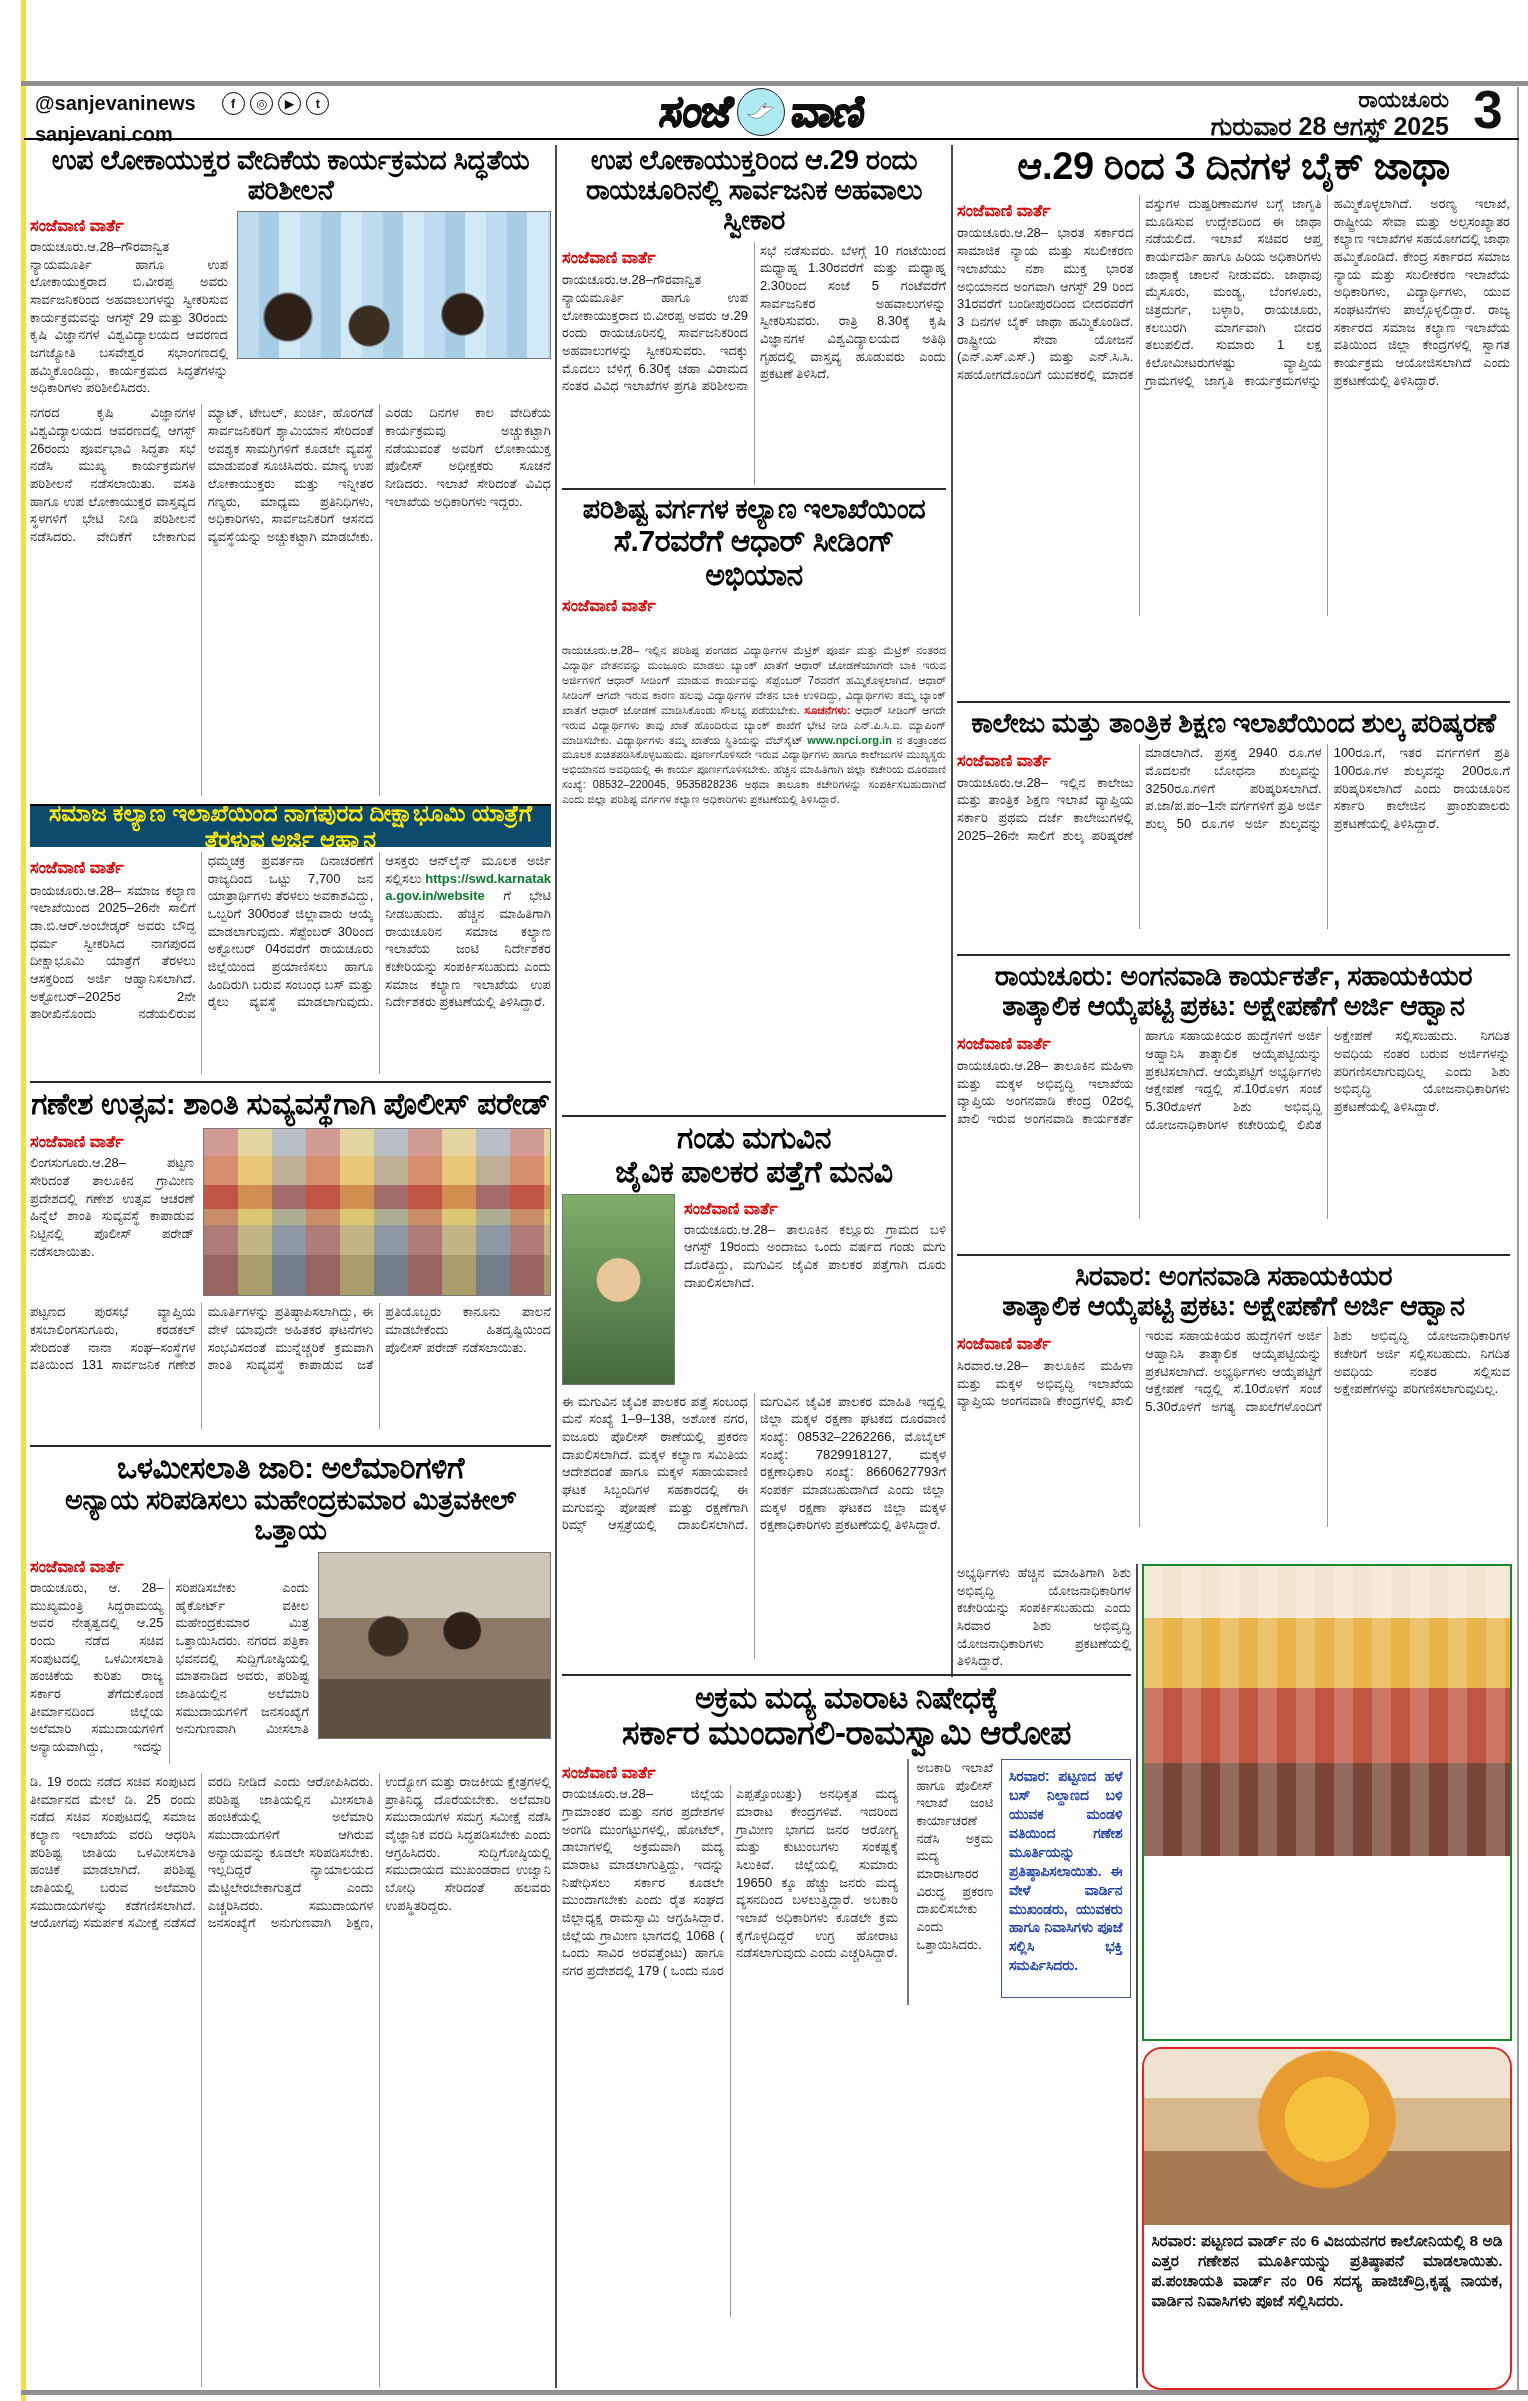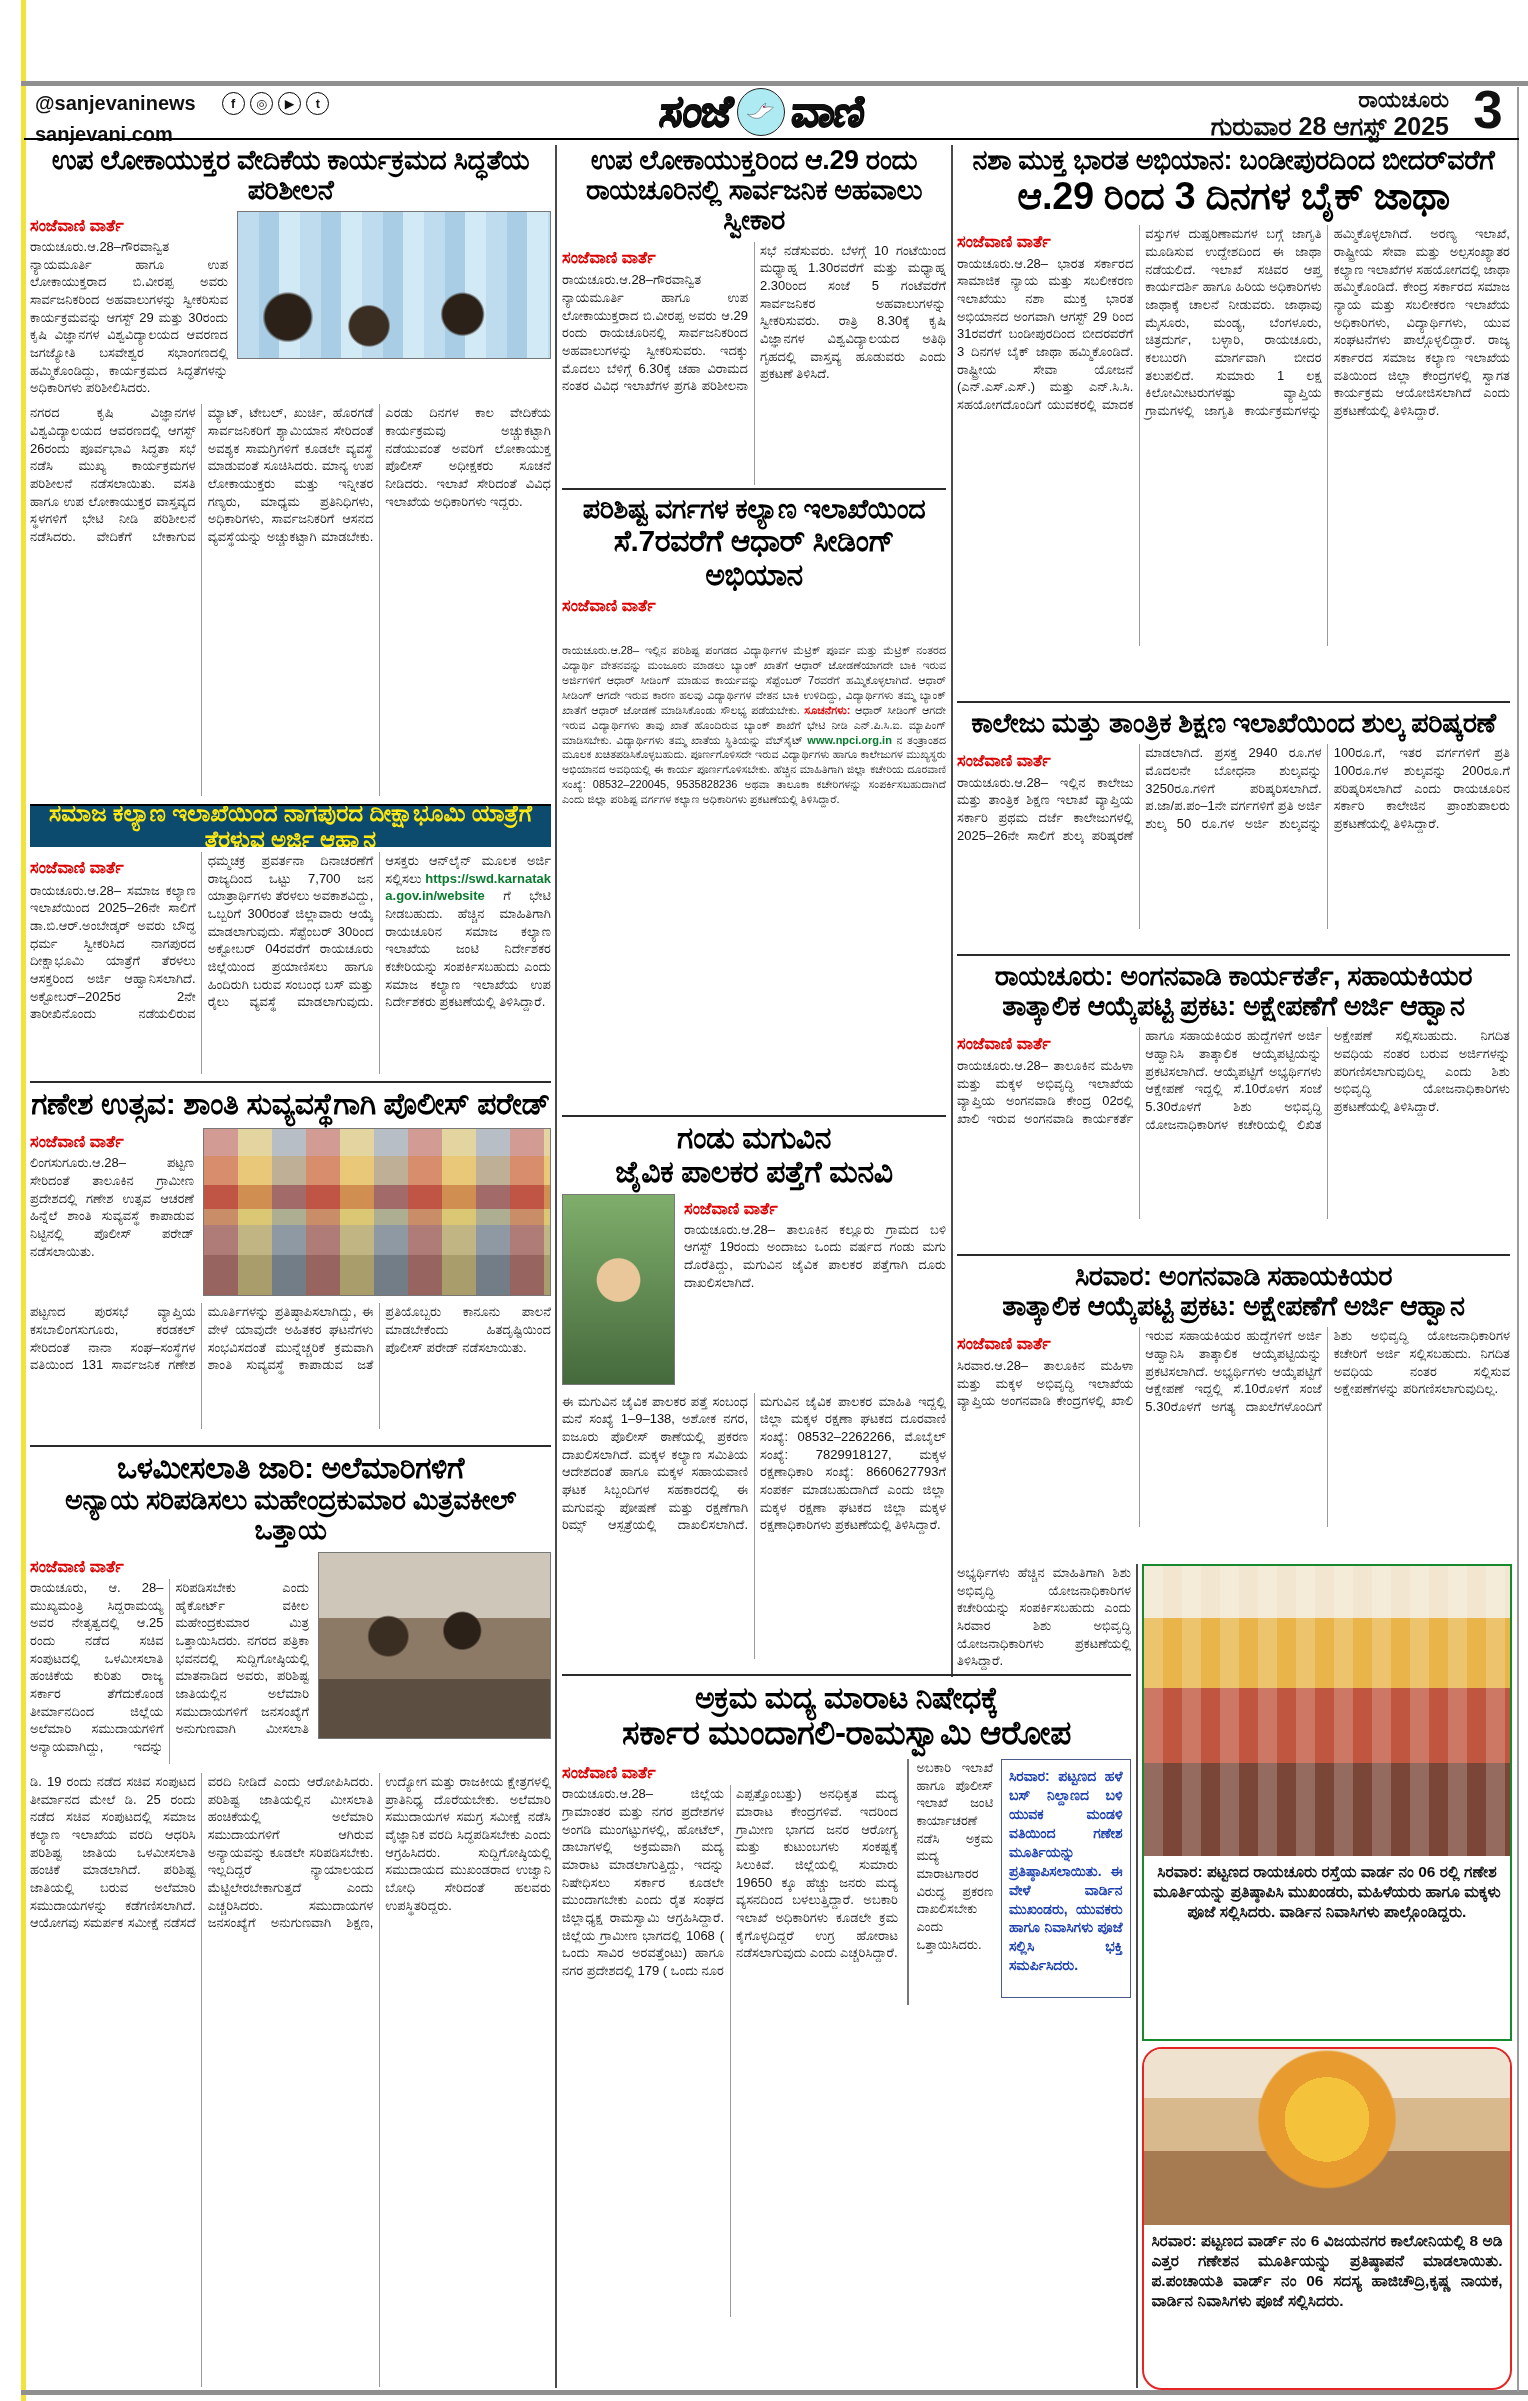--- a/index.html
+++ b/index.html
@@ -221,21 +221,20 @@
       </div>
       <div style="flex:1;display:flex;gap:7.4px;">
         <div class="photo ph-festival" style="height:244px;"></div>
         <div class="bodytxt">ಅಬಕಾರಿ ಇಲಾಖೆ ಹಾಗೂ ಪೊಲೀಸ್ ಇಲಾಖೆ ಜಂಟಿ ಕಾರ್ಯಾಚರಣೆ ನಡೆಸಿ ಅಕ್ರಮ ಮದ್ಯ ಮಾರಾಟಗಾರರ ವಿರುದ್ಧ ಪ್ರಕರಣ ದಾಖಲಿಸಬೇಕು ಎಂದು ಒತ್ತಾಯಿಸಿದರು.</div>
         <div class="bluecap" style="height:222px;overflow:hidden;">ಸಿರವಾರ: ಪಟ್ಟಣದ ಹಳೆ ಬಸ್ ನಿಲ್ದಾಣದ ಬಳಿ ಯುವಕ ಮಂಡಳಿ ವತಿಯಿಂದ ಗಣೇಶ ಮೂರ್ತಿಯನ್ನು ಪ್ರತಿಷ್ಠಾಪಿಸಲಾಯಿತು. ಈ ವೇಳೆ ವಾರ್ಡಿನ ಮುಖಂಡರು, ಯುವಕರು ಹಾಗೂ ನಿವಾಸಿಗಳು ಪೂಜೆ ಸಲ್ಲಿಸಿ ಭಕ್ತಿ ಸಮರ್ಪಿಸಿದರು.</div>
       </div>
     </div>
   </section>
 
   <section class="art" style="left:957px;top:145px;width:553px;height:553px;">
-    <div class="hl hl-36">ನಶಾ ಮುಕ್ತ ಭಾರತ ಅಭಿಯಾನ: ಬಂಡೀಪುರದಿಂದ ಬೀದರ್‌ವರೆಗೆ</div>
     <div class="hl hl-52">ಆ.29 ರಿಂದ 3 ದಿನಗಳ ಬೈಕ್ ಜಾಥಾ</div>
     <div class="bodytxt cols3" style="margin-top:7.4px;height:421px;overflow:hidden;">
       <span class="byline" style="display:block;">ಸಂಜೆವಾಣಿ ವಾರ್ತೆ</span>
       <span>ರಾಯಚೂರು.ಆ.28– ಭಾರತ ಸರ್ಕಾರದ ಸಾಮಾಜಿಕ ನ್ಯಾಯ ಮತ್ತು ಸಬಲೀಕರಣ ಇಲಾಖೆಯು ನಶಾ ಮುಕ್ತ ಭಾರತ ಅಭಿಯಾನದ ಅಂಗವಾಗಿ ಆಗಸ್ಟ್ 29 ರಿಂದ 31ರವರೆಗೆ ಬಂಡೀಪುರದಿಂದ ಬೀದರವರೆಗೆ 3 ದಿನಗಳ ಬೈಕ್ ಜಾಥಾ ಹಮ್ಮಿಕೊಂಡಿದೆ. ರಾಷ್ಟ್ರೀಯ ಸೇವಾ ಯೋಜನೆ (ಎನ್.ಎಸ್.ಎಸ್.) ಮತ್ತು ಎನ್.ಸಿ.ಸಿ. ಸಹಯೋಗದೊಂದಿಗೆ ಯುವಕರಲ್ಲಿ ಮಾದಕ ವಸ್ತುಗಳ ದುಷ್ಪರಿಣಾಮಗಳ ಬಗ್ಗೆ ಜಾಗೃತಿ ಮೂಡಿಸುವ ಉದ್ದೇಶದಿಂದ ಈ ಜಾಥಾ ನಡೆಯಲಿದೆ. ಇಲಾಖೆ ಸಚಿವರ ಆಪ್ತ ಕಾರ್ಯದರ್ಶಿ ಹಾಗೂ ಹಿರಿಯ ಅಧಿಕಾರಿಗಳು ಜಾಥಾಕ್ಕೆ ಚಾಲನೆ ನೀಡುವರು. ಜಾಥಾವು ಮೈಸೂರು, ಮಂಡ್ಯ, ಬೆಂಗಳೂರು, ಚಿತ್ರದುರ್ಗ, ಬಳ್ಳಾರಿ, ರಾಯಚೂರು, ಕಲಬುರಗಿ ಮಾರ್ಗವಾಗಿ ಬೀದರ ತಲುಪಲಿದೆ. ಸುಮಾರು 1 ಲಕ್ಷ ಕಿಲೋಮೀಟರುಗಳಷ್ಟು ವ್ಯಾಪ್ತಿಯ ಗ್ರಾಮಗಳಲ್ಲಿ ಜಾಗೃತಿ ಕಾರ್ಯಕ್ರಮಗಳನ್ನು ಹಮ್ಮಿಕೊಳ್ಳಲಾಗಿದೆ. ಅರಣ್ಯ ಇಲಾಖೆ, ರಾಷ್ಟ್ರೀಯ ಸೇವಾ ಮತ್ತು ಅಲ್ಪಸಂಖ್ಯಾತರ ಕಲ್ಯಾಣ ಇಲಾಖೆಗಳ ಸಹಯೋಗದಲ್ಲಿ ಜಾಥಾ ಹಮ್ಮಿಕೊಂಡಿದೆ. ಕೇಂದ್ರ ಸರ್ಕಾರದ ಸಮಾಜ ನ್ಯಾಯ ಮತ್ತು ಸಬಲೀಕರಣ ಇಲಾಖೆಯ ಅಧಿಕಾರಿಗಳು, ವಿದ್ಯಾರ್ಥಿಗಳು, ಯುವ ಸಂಘಟನೆಗಳು ಪಾಲ್ಗೊಳ್ಳಲಿದ್ದಾರೆ. ರಾಜ್ಯ ಸರ್ಕಾರದ ಸಮಾಜ ಕಲ್ಯಾಣ ಇಲಾಖೆಯ ವತಿಯಿಂದ ಜಿಲ್ಲಾ ಕೇಂದ್ರಗಳಲ್ಲಿ ಸ್ವಾಗತ ಕಾರ್ಯಕ್ರಮ ಆಯೋಜಿಸಲಾಗಿದೆ ಎಂದು ಪ್ರಕಟಣೆಯಲ್ಲಿ ತಿಳಿಸಿದ್ದಾರೆ.</span>
     </div>
   </section>
 
   <div class="abs hsep" style="left:957px;top:701px;width:553px;"></div>
 
   <section class="art" style="left:957px;top:708px;width:553px;height:243px;">
@@ -266,21 +265,20 @@
       <span class="byline" style="display:block;">ಸಂಜೆವಾಣಿ ವಾರ್ತೆ</span>
       <span>ಸಿರವಾರ.ಆ.28– ತಾಲೂಕಿನ ಮಹಿಳಾ ಮತ್ತು ಮಕ್ಕಳ ಅಭಿವೃದ್ಧಿ ಇಲಾಖೆಯ ವ್ಯಾಪ್ತಿಯ ಅಂಗನವಾಡಿ ಕೇಂದ್ರಗಳಲ್ಲಿ ಖಾಲಿ ಇರುವ ಸಹಾಯಕಿಯರ ಹುದ್ದೆಗಳಿಗೆ ಅರ್ಜಿ ಆಹ್ವಾನಿಸಿ ತಾತ್ಕಾಲಿಕ ಆಯ್ಕೆಪಟ್ಟಿಯನ್ನು ಪ್ರಕಟಿಸಲಾಗಿದೆ. ಅಭ್ಯರ್ಥಿಗಳು ಆಯ್ಕೆಪಟ್ಟಿಗೆ ಆಕ್ಷೇಪಣೆ ಇದ್ದಲ್ಲಿ ಸೆ.10ರೊಳಗೆ ಸಂಜೆ 5.30ರೊಳಗೆ ಅಗತ್ಯ ದಾಖಲೆಗಳೊಂದಿಗೆ ಶಿಶು ಅಭಿವೃದ್ಧಿ ಯೋಜನಾಧಿಕಾರಿಗಳ ಕಚೇರಿಗೆ ಅರ್ಜಿ ಸಲ್ಲಿಸಬಹುದು. ನಿಗದಿತ ಅವಧಿಯ ನಂತರ ಸಲ್ಲಿಸುವ ಅಕ್ಷೇಪಣೆಗಳನ್ನು ಪರಿಗಣಿಸಲಾಗುವುದಿಲ್ಲ.</span>
     </div>
   </section>
   <section class="art" style="left:957px;top:1564px;width:174px;height:107px;">
     <div class="bodytxt">ಅಭ್ಯರ್ಥಿಗಳು ಹೆಚ್ಚಿನ ಮಾಹಿತಿಗಾಗಿ ಶಿಶು ಅಭಿವೃದ್ಧಿ ಯೋಜನಾಧಿಕಾರಿಗಳ ಕಚೇರಿಯನ್ನು ಸಂಪರ್ಕಿಸಬಹುದು ಎಂದು ಸಿರವಾರ ಶಿಶು ಅಭಿವೃದ್ಧಿ ಯೋಜನಾಧಿಕಾರಿಗಳು ಪ್ರಕಟಣೆಯಲ್ಲಿ ತಿಳಿಸಿದ್ದಾರೆ.</div>
   </section>
 
   <section class="art greenbox" style="left:1142px;top:1564px;width:366px;height:473px;">
     <div class="photo ph-pooja" style="border:none;height:290px;"></div>
-    <div class="capbox">ಸಿರವಾರ: ಪಟ್ಟಣದ ರಾಯಚೂರು ರಸ್ತೆಯ ವಾರ್ಡ ನಂ 06 ರಲ್ಲಿ ಗಣೇಶ ಮೂರ್ತಿಯನ್ನು ಪ್ರತಿಷ್ಠಾಪಿಸಿ ಮುಖಂಡರು, ಮಹಿಳೆಯರು ಹಾಗೂ ಮಕ್ಕಳು ಪೂಜೆ ಸಲ್ಲಿಸಿದರು. ವಾರ್ಡಿನ ನಿವಾಸಿಗಳು ಪಾಲ್ಗೊಂಡಿದ್ದರು.</div>
   </section>
 
   <section class="art redbox" style="left:1142px;top:2047px;width:366px;height:339px;border-radius:20px;">
     <div class="photo ph-ganesha" style="border:none;height:176px;"></div>
     <div class="capbox" style="text-align:justify;">ಸಿರವಾರ: ಪಟ್ಟಣದ ವಾರ್ಡ್ ನಂ 6 ವಿಜಯನಗರ ಕಾಲೋನಿಯಲ್ಲಿ 8 ಅಡಿ ಎತ್ತರ ಗಣೇಶನ ಮೂರ್ತಿಯನ್ನು ಪ್ರತಿಷ್ಠಾಪನೆ ಮಾಡಲಾಯಿತು. ಪ.ಪಂಚಾಯತಿ ವಾರ್ಡ್ ನಂ 06 ಸದಸ್ಯ ಹಾಜಿಚೌದ್ರಿ,ಕೃಷ್ಣ ನಾಯಕ, ವಾರ್ಡಿನ ನಿವಾಸಿಗಳು ಪೂಜೆ ಸಲ್ಲಿಸಿದರು.</div>
   </section>
 
 </div>
 
 

